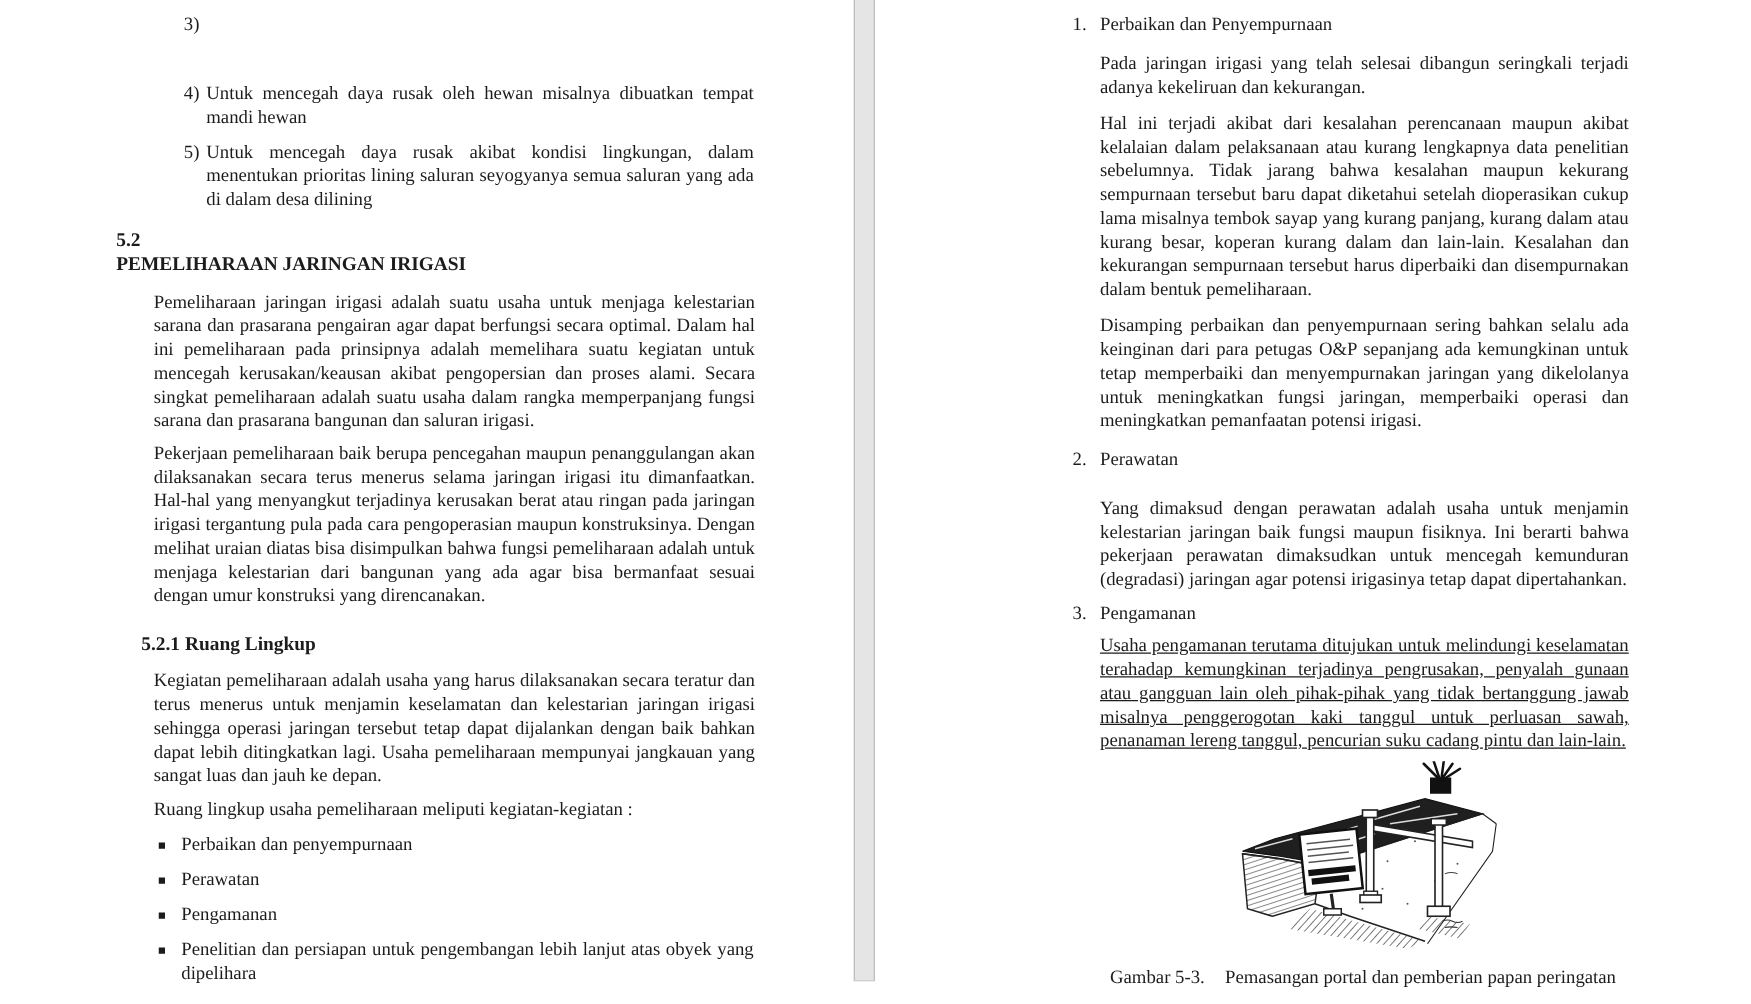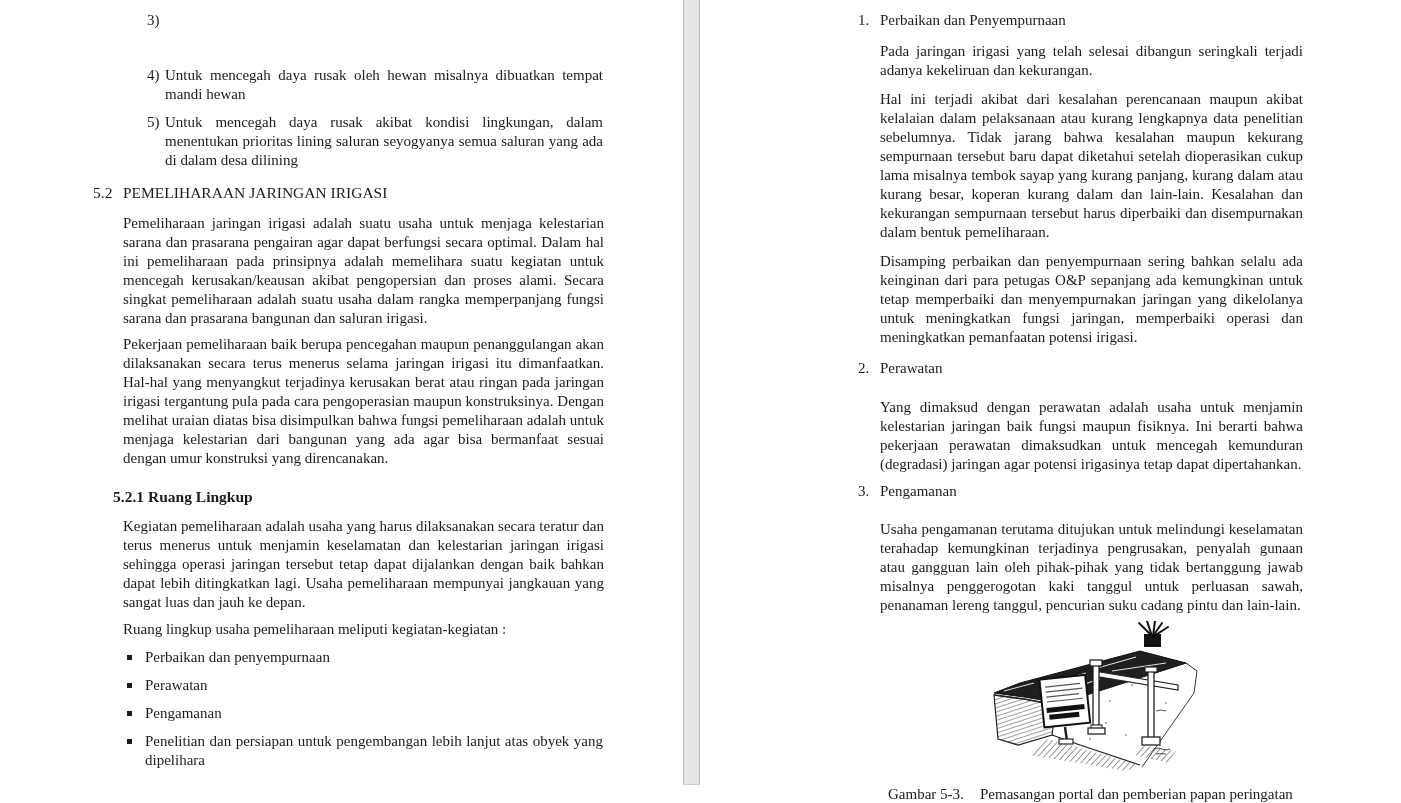--- a/index.html
+++ b/index.html
@@ -20,21 +20,21 @@
     border-bottom:1px solid #cfcfcf;
   }
 
   
   .num-item { display:flex; margin-left:54px; }
   .num-item .n { width:18px; flex:0 0 18px; }
   .num-item .t { width:438px; text-align:justify; }
   .item-4 { margin-top:36px; }
   .item-5 { margin-top:9px; }
 
-  .h2 { display:flex; font-weight:normal; font-size:15.5px; margin-top:13px; }
+  .h2 { display:flex; font-weight:bold; font-size:15.5px; margin-top:13px;flex-direction:column; }
   .h2 .hnum { min-width:30px; flex:0 0 auto; padding-right:4px; }
   .h3 { display:flex; font-weight:bold; font-size:15.5px; margin-top:19px; }
   .h3 .hnum { min-width:30px; flex:0 0 auto; padding-right:4px;margin-left:20px; }
 
   .bodyp { margin:7px 0 0 30px; width:481px; text-align:justify; }
   .p1 { margin-top:12px; }
   .p3 { margin-top:11px; }
   .intro { margin:8px 0 0 30px; width:481px; }
 
   .bullet { display:flex; margin:9px 0 0 34px; }
@@ -44,21 +44,21 @@
   .bullet .t { width:458px; text-align:justify; }
 
   
   .r-item-head { display:flex; }
   .r-item-head .n { width:22px; flex:0 0 22px; }
   .r-para { margin:10px 0 0 22px; width:423px; text-align:justify; }
   .r-para.first { margin-top:12px; }
   .r-head-2 { margin-top:12px; }
   .r-head-3 { margin-top:8px; }
   .r-para.tight { margin-top:20px; }
-  .r-para.tight7 { margin-top:19px; }
+  .r-para.tight7 { margin-top:7px;text-decoration:underline; }
 
   .figure-box { margin:6px 0 0 132px; width:210px; height:150px; }
   .figure-box svg { display:block; width:210px; height:150px; }
   .caption { margin:14px 0 0 30px; display:flex; }
   .caption .lbl { display:inline-block; width:92px; flex:0 0 92px; }
 </style>
 </head>
 <body>
 
 <div class="page page-left">

